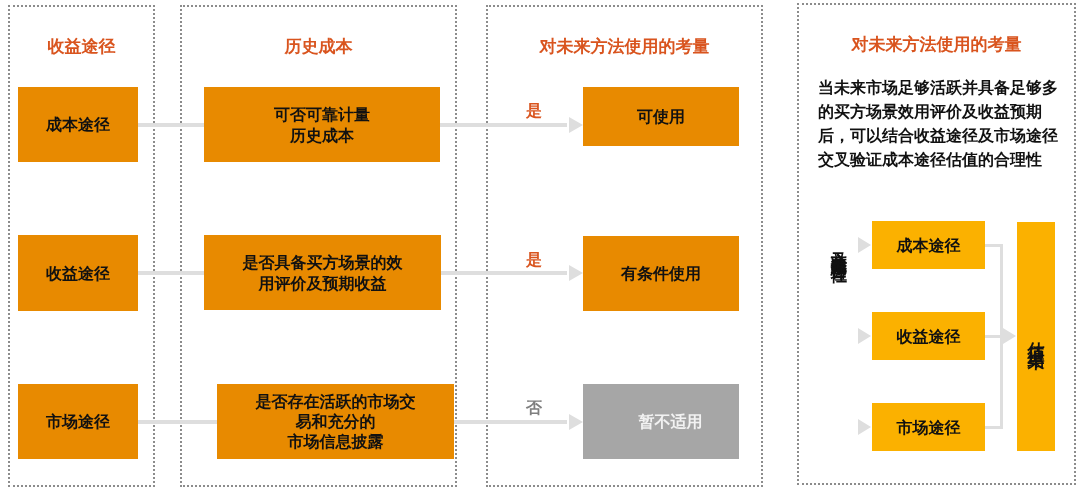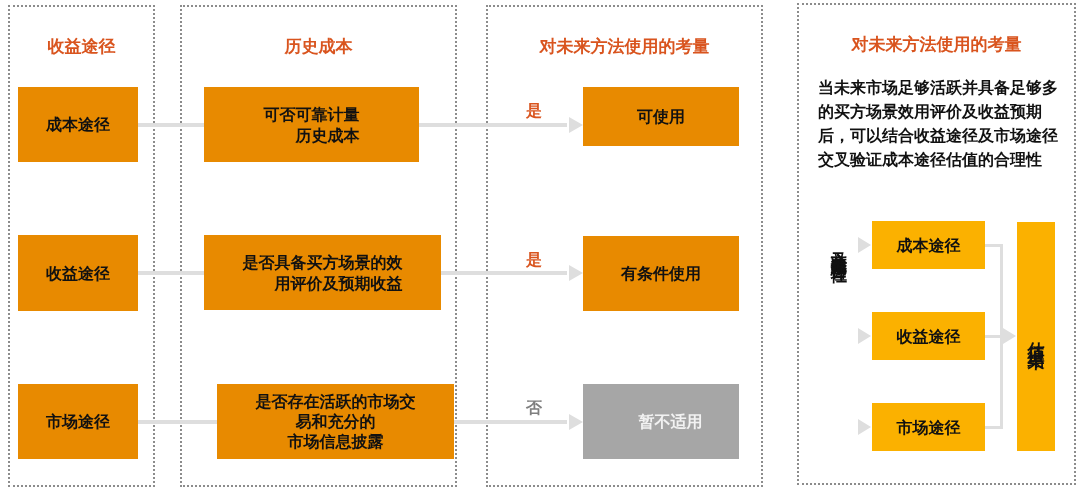--- a/index.html
+++ b/index.html
@@ -72,26 +72,26 @@
 <div class="box orange" style="left:18px;top:87px;width:120px;height:75px;">
   <span>成本途径</span>
 </div>
 <div class="box orange" style="left:18px;top:235px;width:120px;height:76px;">
   <span>收益途径</span>
 </div>
 <div class="box orange" style="left:18px;top:384px;width:120px;height:75px;">
   <span>市场途径</span>
 </div>
 
-<div class="box orange" style="left:204px;top:87px;width:215px;height:75px;text-align:right;">
+<div class="box orange" style="left:204px;top:87px;width:236px;height:75px;">
   <span style="white-space:pre-line;">可否可靠计量
 历史成本</span>
 </div>
 <div class="box orange" style="left:204px;top:235px;width:237px;height:75px;">
-  <span style="white-space:pre-line;text-align:right;">是否具备买方场景的效
+  <span style="white-space:pre-line;">是否具备买方场景的效
 用评价及预期收益</span>
 </div>
 <div class="box orange" style="left:204px;top:384px;width:237px;height:75px;margin-left:13px;">
   <span style="white-space:pre-line;line-height:20px;">是否存在活跃的市场交
 易和充分的
 市场信息披露</span>
 </div>
 
 <div class="label" style="left:526px;top:101px;color:#d9541e;">是</div>
 <div class="label" style="left:526px;top:250px;color:#d9541e;">是</div>

